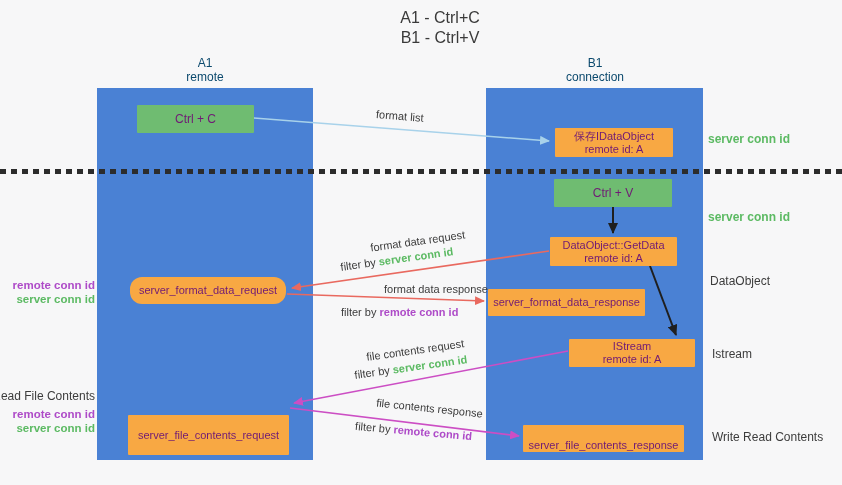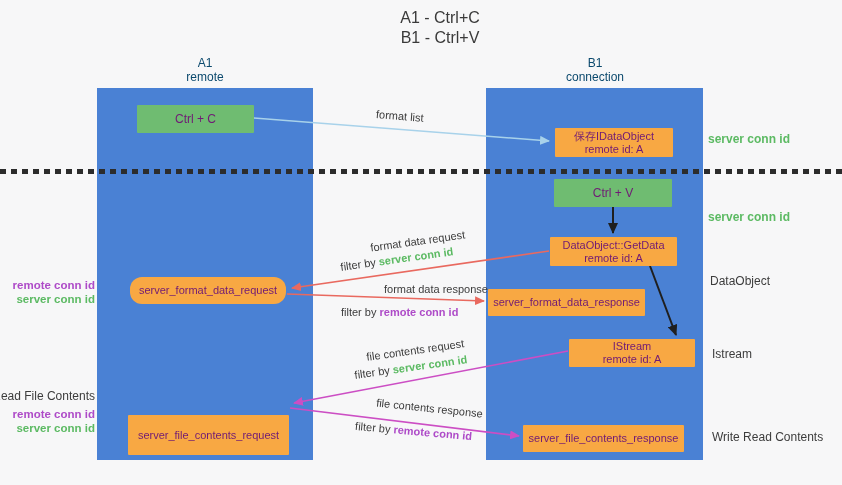--- a/index.html
+++ b/index.html
@@ -118,21 +118,21 @@
 
   <div class="abs node orange" style="left:569px;top:339px;width:126px;height:28px;">
     <div>IStream</div>
     <div>remote id: A</div>
   </div>
 
   <div class="abs node orange" style="left:128px;top:415px;width:161px;height:40px;">
     <div>server_file_contents_request</div>
   </div>
 
-  <div class="abs node orange" style="left:523px;top:425px;width:161px;height:27px;">
+  <div class="abs node orange" style="left:523px;top:425px;width:161px;height:27px;justify-content:flex-end;">
     <div>server_file_contents_response</div>
   </div>
 
   <div class="abs lbl big green-t right-col" style="top:132px;">server conn id</div>
   <div class="abs lbl big green-t right-col" style="top:210px;">server conn id</div>
   <div class="abs lbl big right-col" style="left:710px;top:245px;margin-top:29px;">DataObject</div>
   <div class="abs lbl big right-col" style="left:712px;top:347px;">Istream</div>
   <div class="abs lbl big right-col" style="left:712px;top:430px;">Write Read Contents</div>
 
   <div class="abs lbl left-col" style="right:747px;top:278px;">

